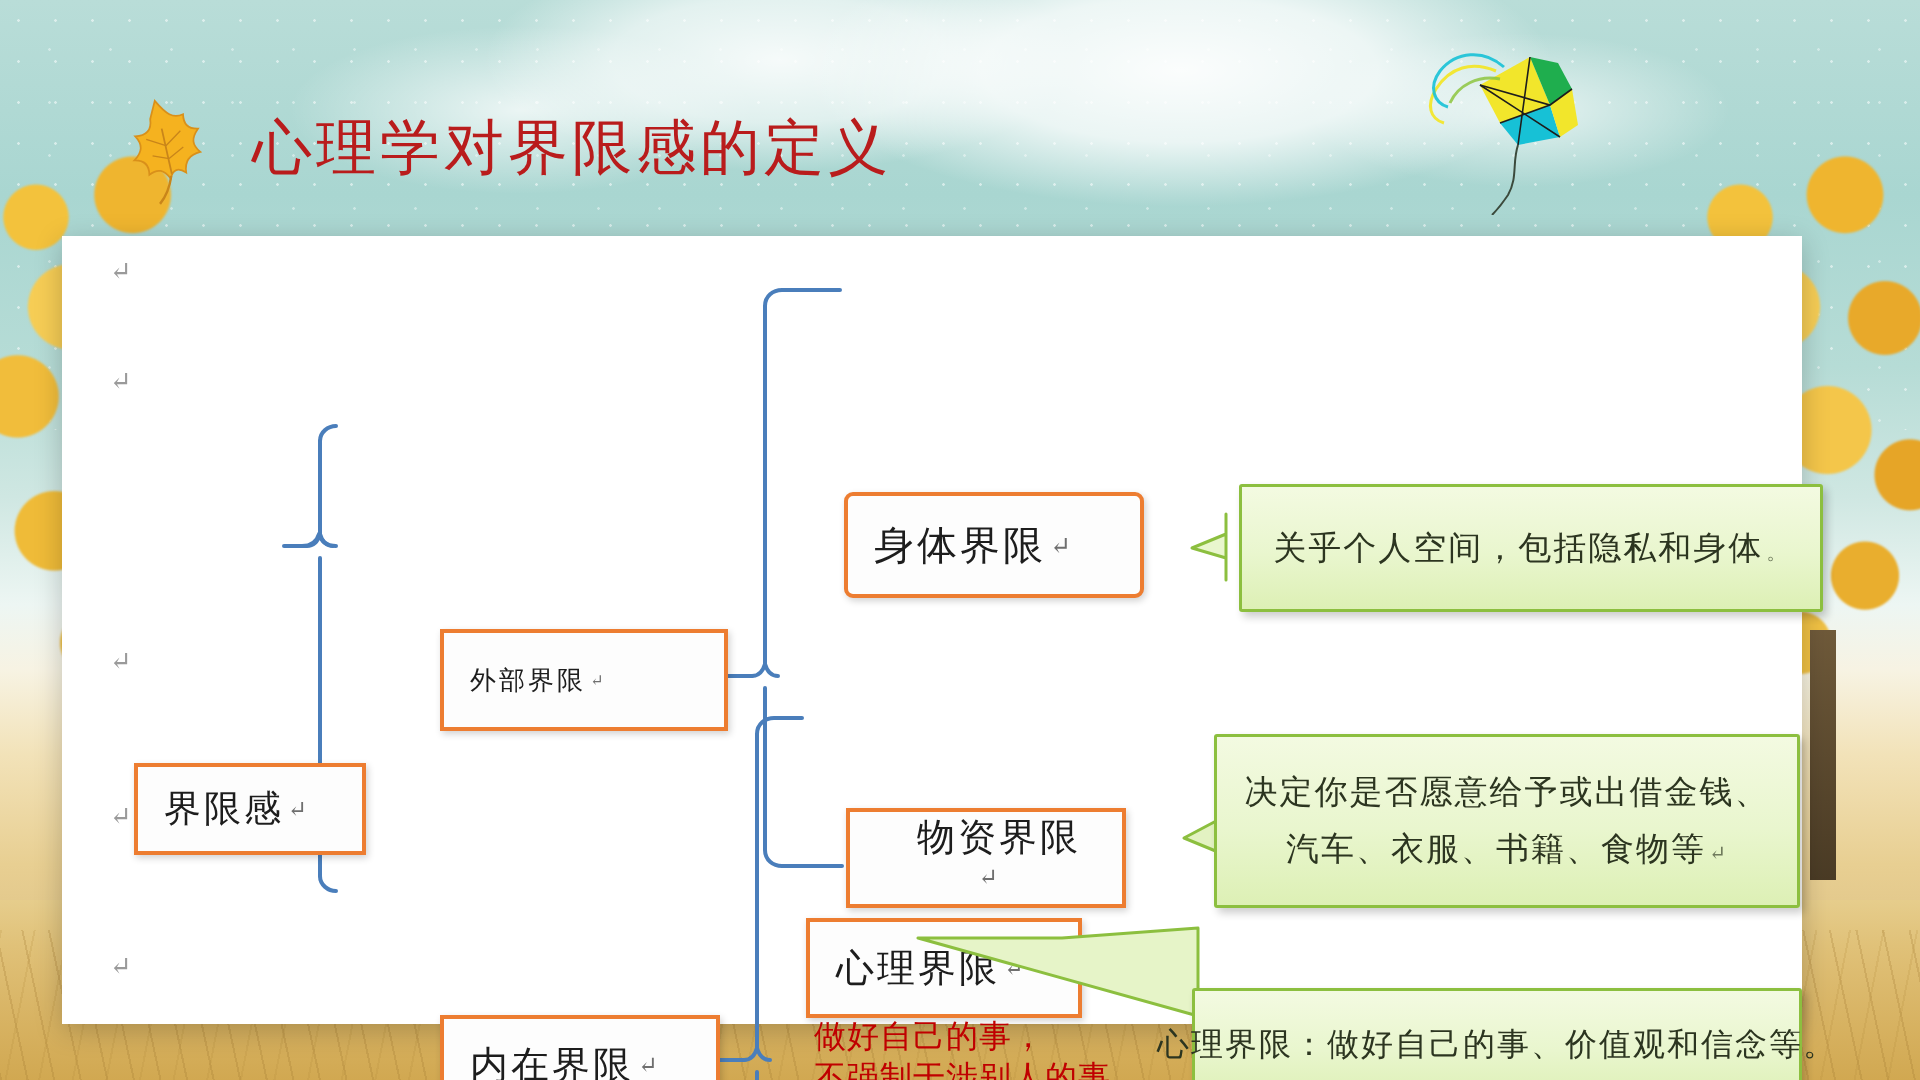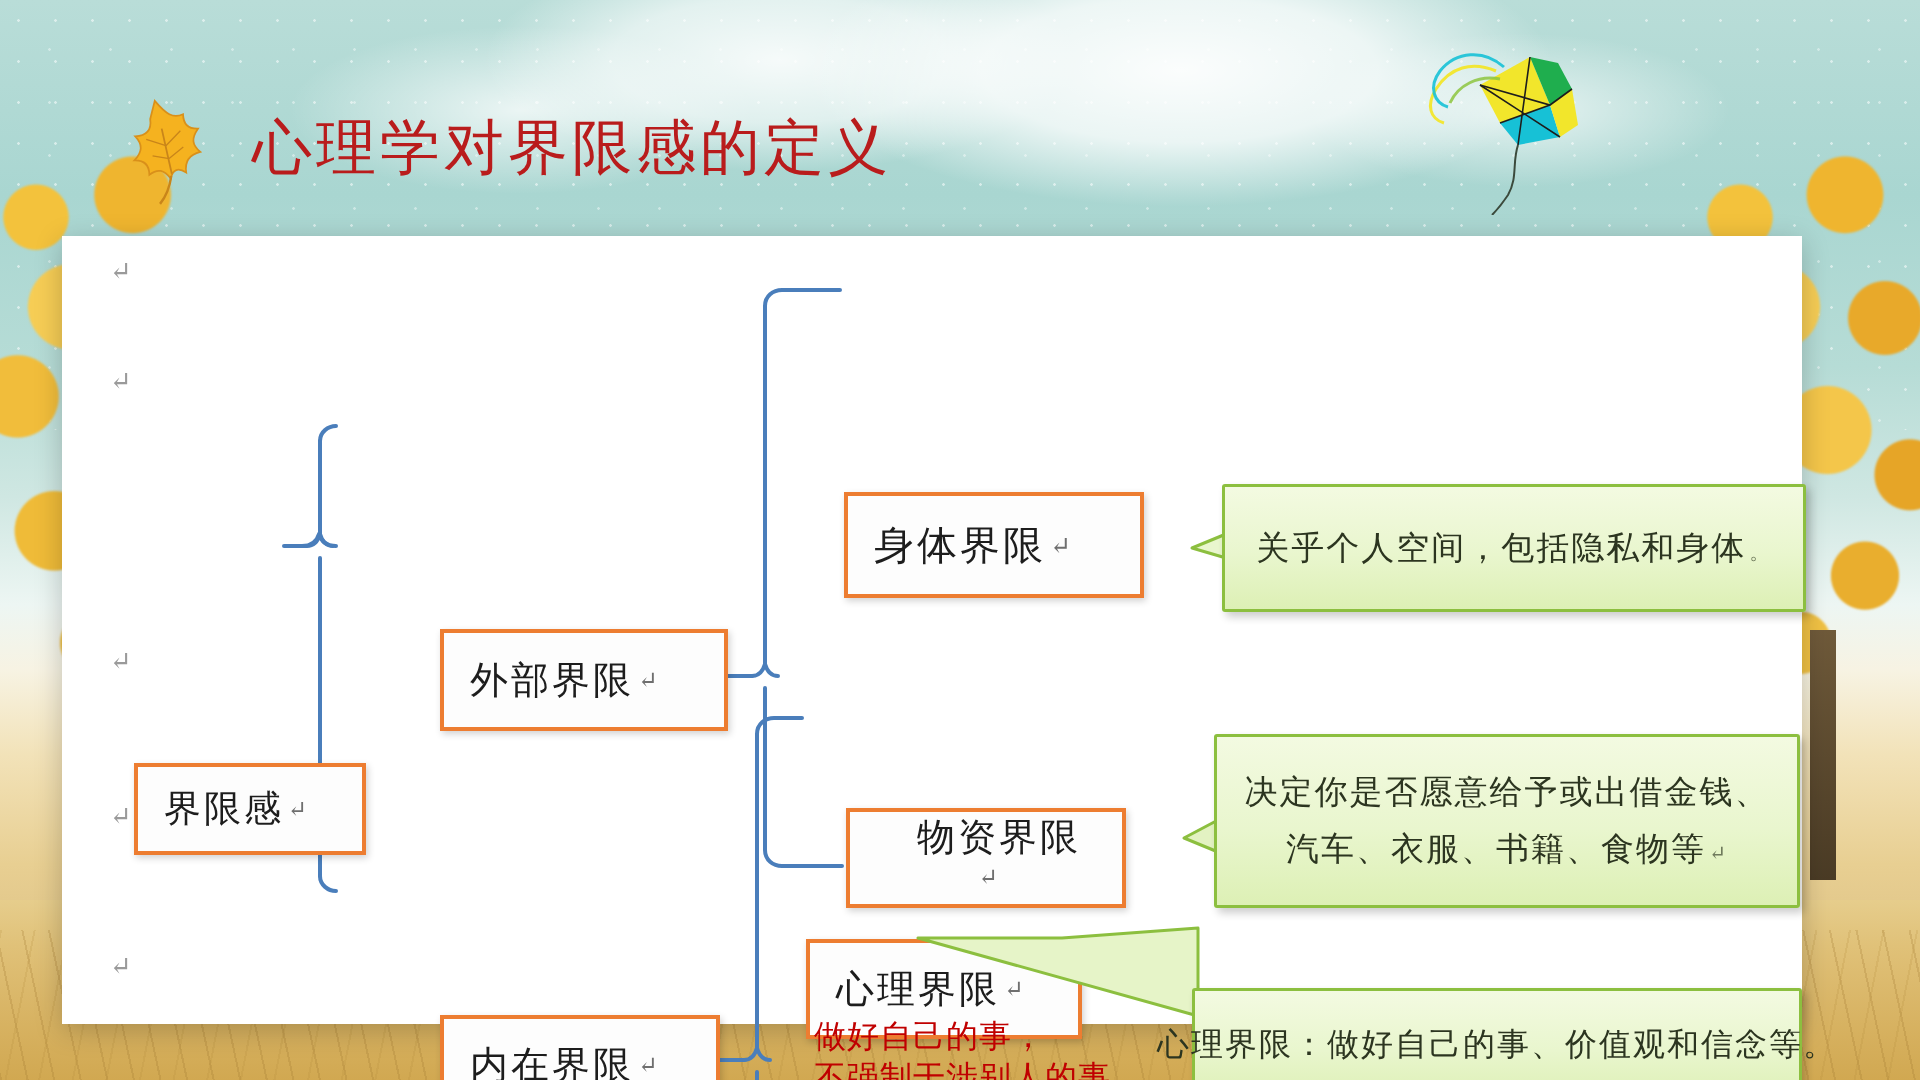--- a/index.html
+++ b/index.html
@@ -89,25 +89,25 @@
     position:absolute;background:#fdfdfd;border:4px solid #ED7D31;
     display:flex;align-items:center;
     font-family:"Liberation Serif","DejaVu Serif",serif;
     color:#1d1d1d;white-space:nowrap;
     box-shadow:2px 3px 7px rgba(0,0,0,.18);
   }
   .node .txt{padding-left:26px;letter-spacing:3px;}
   .node .pilcrow{color:#6f6f6f;font-size:.62em;margin-left:4px;}
 
   #node-root      {left:47px; top:527px; width:224px;height:84px; font-size:37px;margin-left:25px;}
-  #node-external  {left:378px;top:393px; width:280px;height:94px; font-size:38px;}
+  #node-external  {left:378px;top:393px; width:280px;height:94px; font-size:26px;}
   #node-internal  {left:378px;top:779px; width:272px;height:92px; font-size:38px;}
-  #node-physical  {left:782px;top:256px; width:292px;height:98px; font-size:40px;}
+  #node-physical  {left:782px;top:256px; width:292px;height:98px; font-size:40px;border-radius:9px;}
   #node-material  {left:784px;top:572px; width:272px;height:92px; font-size:38px;flex-direction:column;}
-  #node-psych     {left:744px;top:703px; width:268px;height:92px; font-size:38px;}
+  #node-psych     {left:744px;top:682px; width:268px;height:92px; font-size:38px;}
 
   
   #connectors{position:absolute;left:0;top:0;width:1740px;height:788px;overflow:visible;}
 
   
   .callout{
     position:absolute;
     font-family:"Liberation Serif","DejaVu Serif",serif;
     color:#2c3520;
   }
@@ -122,21 +122,21 @@
   .callout .line{white-space:nowrap;letter-spacing:2px;}
   .callout .pilcrow{color:#6f7a5c;font-size:.62em;margin-left:3px;}
 
   
   .tail{position:absolute;}
 
   #callout-physical{left:1128px;top:248px;width:610px;height:122px;font-size:33px;}
   #callout-material{left:1120px;top:498px;width:612px;height:168px;font-size:33px;}
   #callout-psych   {left:1098px;top:752px;width:636px;height:108px;font-size:32px;}
 
-  #callout-physical .body{margin-left:32px;width:578px;}
+  #callout-physical .body{margin-left:49px;width:578px;}
   #callout-material .body{margin-left:32px;width:580px;}
   #callout-psych    .body{margin-left:32px;width:604px;}
 
   
   #red-note{
     position:absolute;left:752px;top:780px;
     font-family:"Liberation Serif","DejaVu Serif",serif;
     font-size:32px;line-height:1.28;color:#C00000;letter-spacing:1px;
     white-space:nowrap;
   }

